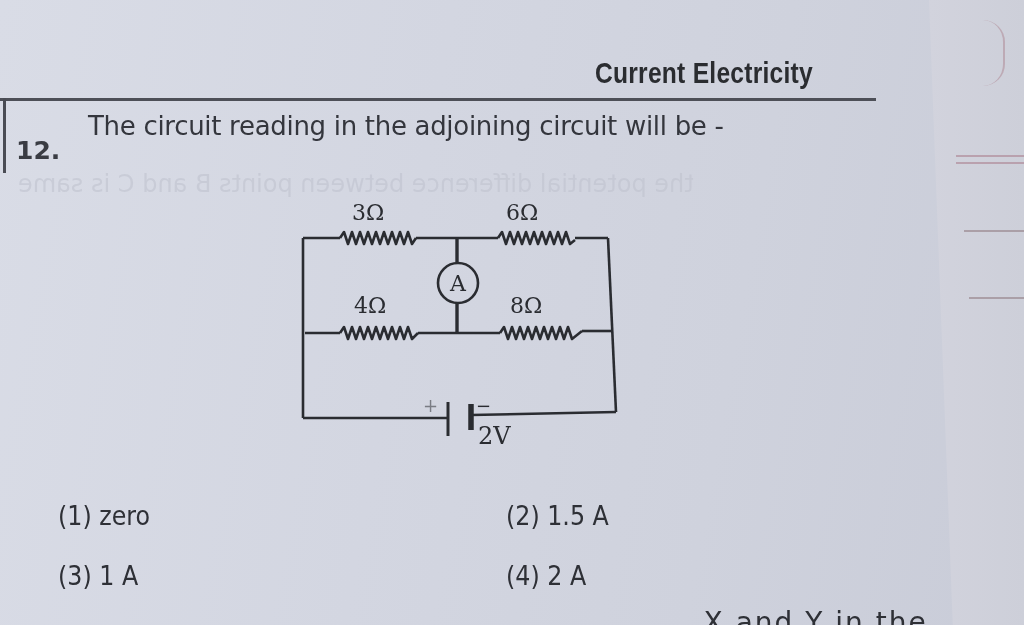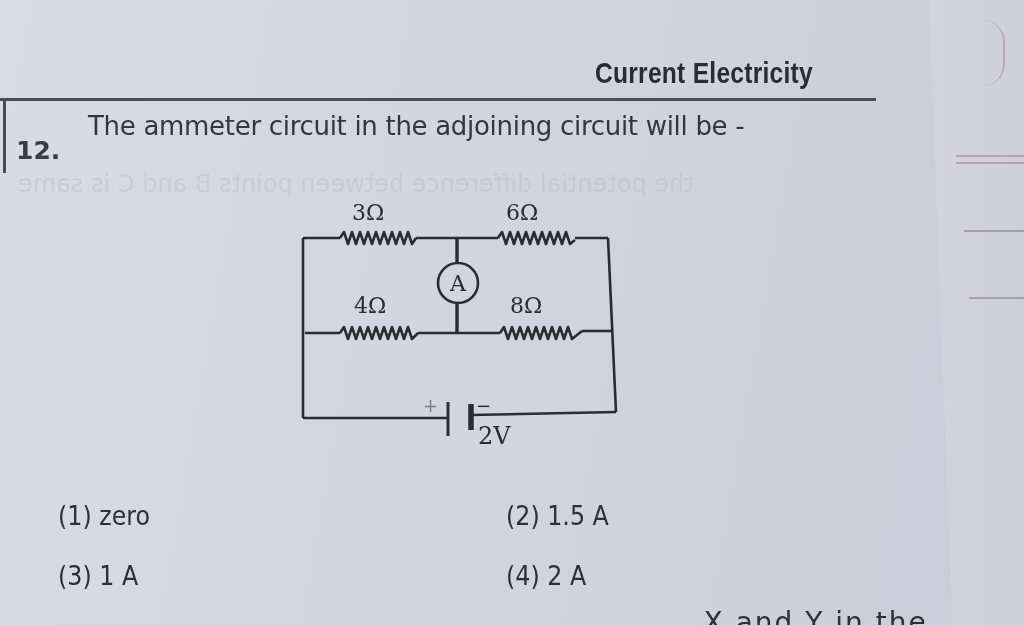--- a/index.html
+++ b/index.html
@@ -78,21 +78,21 @@
   <div class="line" style="top:162px;width:68px;background:#b08d9b;"></div>
   <div class="line" style="top:230px;width:60px;"></div>
   <div class="line" style="top:297px;width:55px;"></div>
 </div>
 
 <div class="header-title">Current Electricity</div>
 <div class="header-rule"></div>
 <div class="left-rule"></div>
 
 <div class="q-number">12.</div>
-<div class="q-text">The ammeter circuit in the adjoining circuit  will be -</div>
+<div class="q-text">The circuit reading in the adjoining circuit  will be -</div>
 <div class="ghost-text">the potential difference between points B and C is same</div>
 
 <svg class="circuit" viewBox="0 0 340 270" xmlns="http://www.w3.org/2000/svg">
   <g stroke="#2a2c31" stroke-width="2.6" fill="none" stroke-linejoin="round">
 
     <line x1="13" y1="48" x2="50" y2="48"></line>
     <polyline points="50,48 54,42 58,54 62,42 66,54 70,42 74,54 78,42 82,54 86,42 90,54 94,42 98,54 102,42 106,54 110,42 114,54 118,42 122,54 126,48"></polyline>
     <line x1="126" y1="48" x2="208" y2="48"></line>
     <polyline points="208,48 212,42 216,54 220,42 224,54 228,42 232,54 236,42 240,54 244,42 248,54 252,42 256,54 260,42 264,54 268,42 272,54 276,42 280,54 285,50"></polyline>
     <line x1="285" y1="48" x2="318" y2="48"></line>

